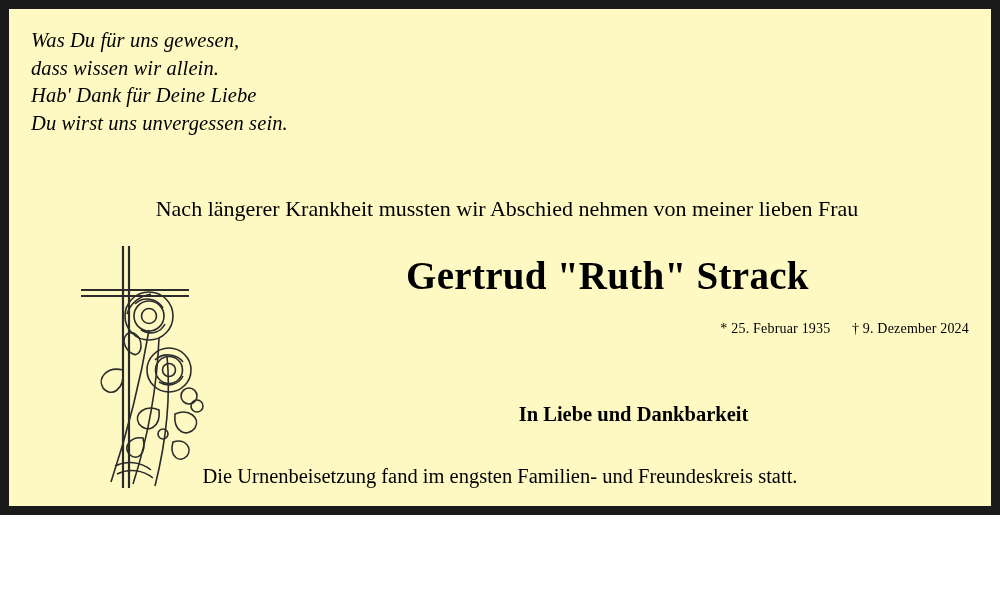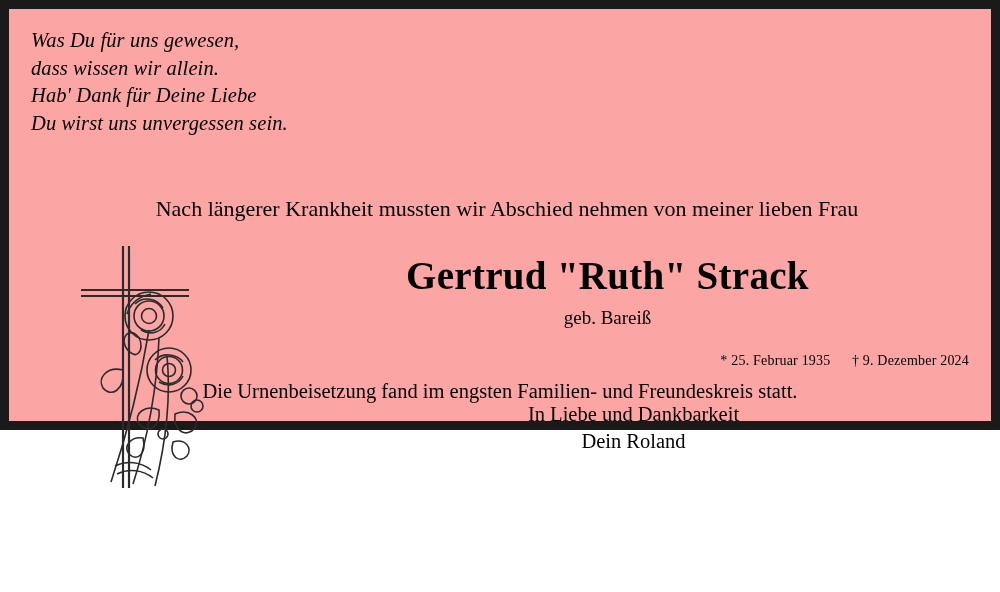--- a/index.html
+++ b/index.html
@@ -10,23 +10,23 @@
   body {
     width: 1000px;
     height: 592px;
     font-family: "Liberation Serif", serif;
     color: #000000;
     overflow: hidden;
   }
   #obituary {
     position: relative;
     width: 1000px;
-    height: 430px;
+    height: 515px;
     box-sizing: border-box;
-    background: #fca5a5;
+    background: #fef9c3;
     border: 9px solid #1a1a1a;
   }
   .inner {
     position: relative;
     width: 100%;
     height: 100%;
     box-sizing: border-box;
     padding: 18px 22px 10px 22px;
   }
   
@@ -94,20 +94,21 @@
   .dates .sep { display: inline-block; width: 14px; }
   .closing {
     position: absolute;
     left: 215px;
     right: 10px;
     top: 165px;
     text-align: center;
     font-size: 20.5px;
     line-height: 1.35;
     padding-left: 62px;
+    font-weight: bold;
   }
   
   .footer {
     position: absolute;
     left: 0;
     right: 0;
     bottom: 18px;
     text-align: center;
     font-size: 20.5px;
   }
@@ -171,31 +172,29 @@
             <circle cx="92" cy="196" r="5"></circle>
 
             <path d="M44 228 C 56 222 70 224 80 232"></path>
             <path d="M46 236 C 58 230 72 232 82 240"></path>
           </g>
         </svg>
       </div>
 
       <div class="name-block">
         <div class="name">Gertrud "Ruth" Strack</div>
-        <div class="maiden">geb. Bareiß</div>
         <div class="dates">
           <span>* 25. Februar 1935</span>
           <span class="sep"></span>
           <span>† 9. Dezember 2024</span>
         </div>
       </div>
 
       <div class="closing">
         <div>In Liebe und Dankbarkeit</div>
-        <div>Dein Roland</div>
       </div>
 
     </div>
 
     <div class="footer">Die Urnenbeisetzung fand im engsten Familien- und Freundeskreis statt.</div>
 
   </div>
 </div>
 
 </body></html>

